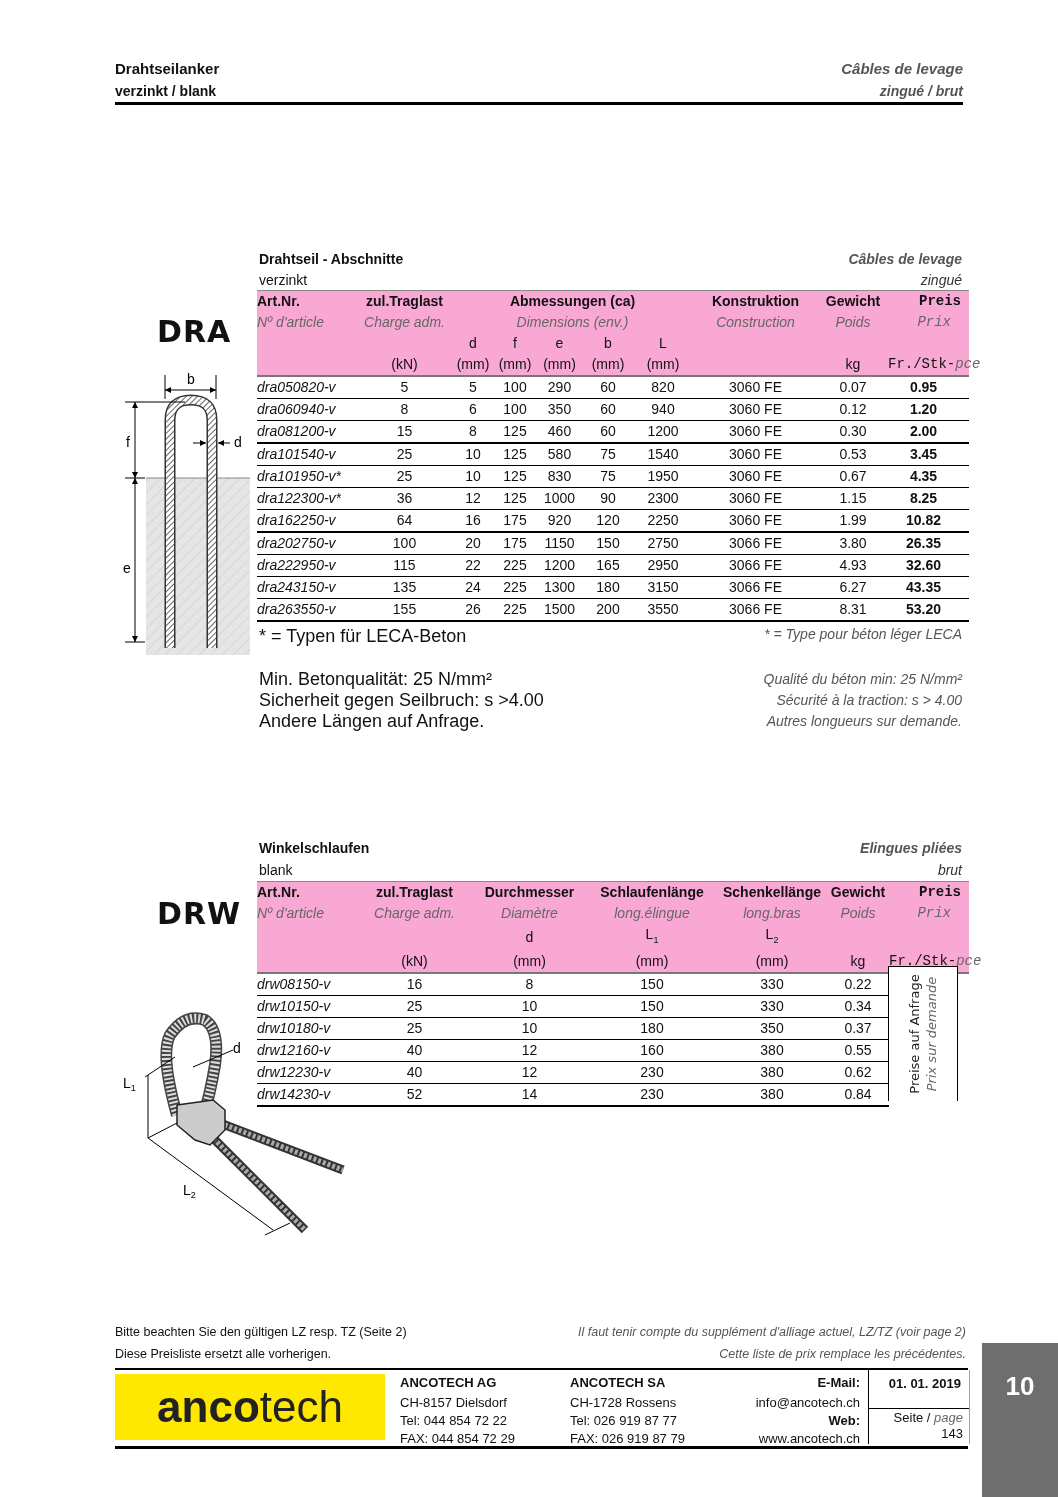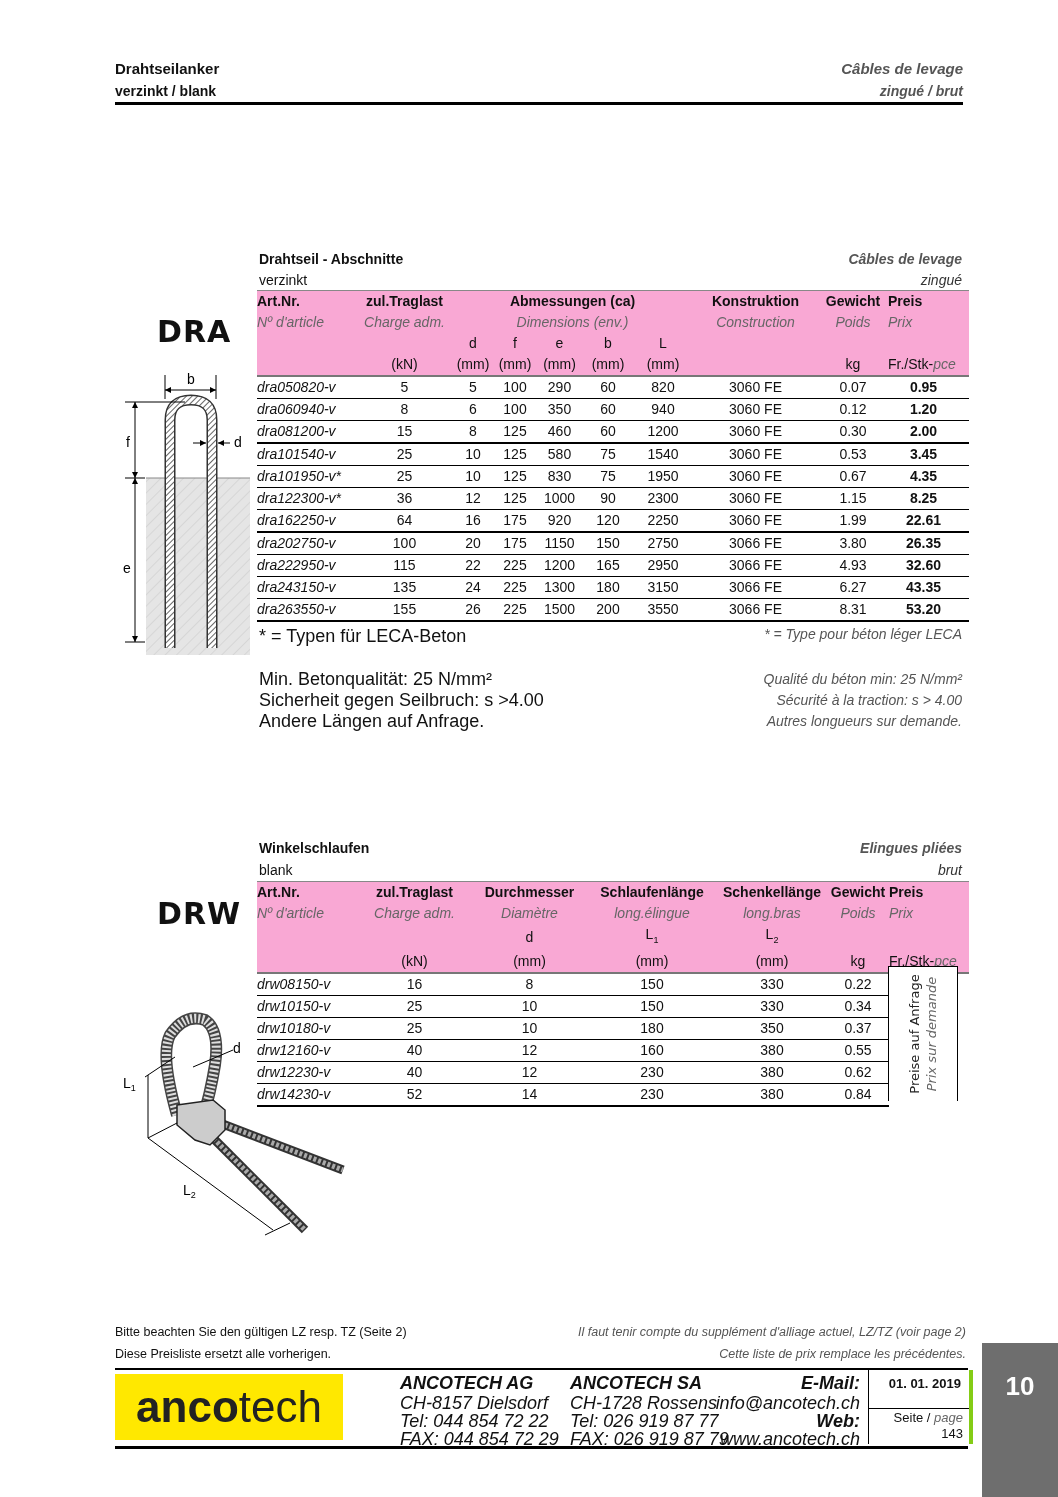--- a/index.html
+++ b/index.html
@@ -27,36 +27,36 @@
   table.dt { border-collapse:collapse; font-size:14px; table-layout:fixed; }
   table.dt td { padding:0; height:21px; line-height:21px; white-space:nowrap; }
   table.dt thead td { background:#f9a8d4; }
   table.dt thead tr.h1 td { font-weight:bold; }
   table.dt thead tr.h2 td { font-style:italic; color:#666; }
   table.dt thead tr.last td { border-bottom:2px solid #777; }
   table.dt tbody td { border-bottom:1px solid #000; }
   table.dt tbody tr.grp td { border-bottom:2px solid #000; }
   table.dt tbody tr:last-child td { border-bottom:2px solid #000; }
   .c { text-align:center; }
-  .r { text-align:left; }
+  .r { text-align:right;font-family:Liberation Mono, monospace; }
   .art { font-style:italic; }
   .price { font-weight:bold; text-align:center; padding-right:10px !important; }
 
   .big-code { font-family:"DejaVu Sans", sans-serif; font-weight:bold; font-size:30px; letter-spacing:1px; }
 
   .note-de { font-size:18px; }
   .note-fr { font-size:14px; font-style:italic; color:#555; text-align:right; }
 
   
   .foot-small { font-size:12.5px; }
   #foot-box { left:115px; top:1368px; width:853px; height:76px; border-top:2px solid #000; border-bottom:3px solid #000; }
-  #logo { position:absolute; left:0; top:4px; width:228px; height:66px; background:#ffe800;
+  #logo { position:absolute; left:0; top:4px; width:270px; height:66px; background:#ffe800;
           font-size:44px; line-height:66px; text-align:center; color:#222; }
-  .fcol { position:absolute; font-size:18px; line-height:20px;font-style:italic; }
-  #date-box { position:absolute; left:753px; top:0; width:100px; height:74px; border-left:1px solid #000; border-right:4px solid #84cc16; }
+  .fcol { position:absolute; font-size:13px; line-height:20px; }
+  #date-box { position:absolute; left:753px; top:0; width:100px; height:74px; border-left:1px solid #000; border-right:1px solid #84cc16; }
   #date-box .d { position:absolute; right:8px; top:6px; font-size:13px; font-weight:bold; }
   #date-box .sep { position:absolute; left:0; right:0; top:38px; border-top:1px solid #000; }
   #date-box .p1 { position:absolute; right:6px; top:40px; font-size:13px; }
   #date-box .p2 { position:absolute; right:6px; top:56px; font-size:13px; }
   #tab10 { left:982px; top:1343px; width:76px; height:154px; background:#6e6e6e; color:#fff;
            font-size:26px; font-weight:bold; text-align:center; padding-top:28px; box-sizing:border-box; }
 
   #vert-note { position:absolute; left:888px; top:966px; width:68px; height:134px;
                border-left:1px solid #000; border-right:1px solid #000; border-top:1px solid #000; background:#fff; }
   #vert-note .inner { position:absolute; left:50%; top:50%; transform:translate(-50%,-50%) rotate(-90deg);
@@ -254,21 +254,21 @@
       <tr class="grp">
         <td class="art">dra162250-v</td>
         <td class="c">64</td>
         <td class="c">16</td>
         <td class="c">175</td>
         <td class="c">920</td>
         <td class="c">120</td>
         <td class="c">2250</td>
         <td class="c">3060 FE</td>
         <td class="c">1.99</td>
-        <td class="price">22.61</td>
+        <td class="price">10.82</td>
       </tr>
       <tr>
         <td class="art">dra202750-v</td>
         <td class="c">100</td>
         <td class="c">20</td>
         <td class="c">175</td>
         <td class="c">1150</td>
         <td class="c">150</td>
         <td class="c">2750</td>
         <td class="c">3066 FE</td>

